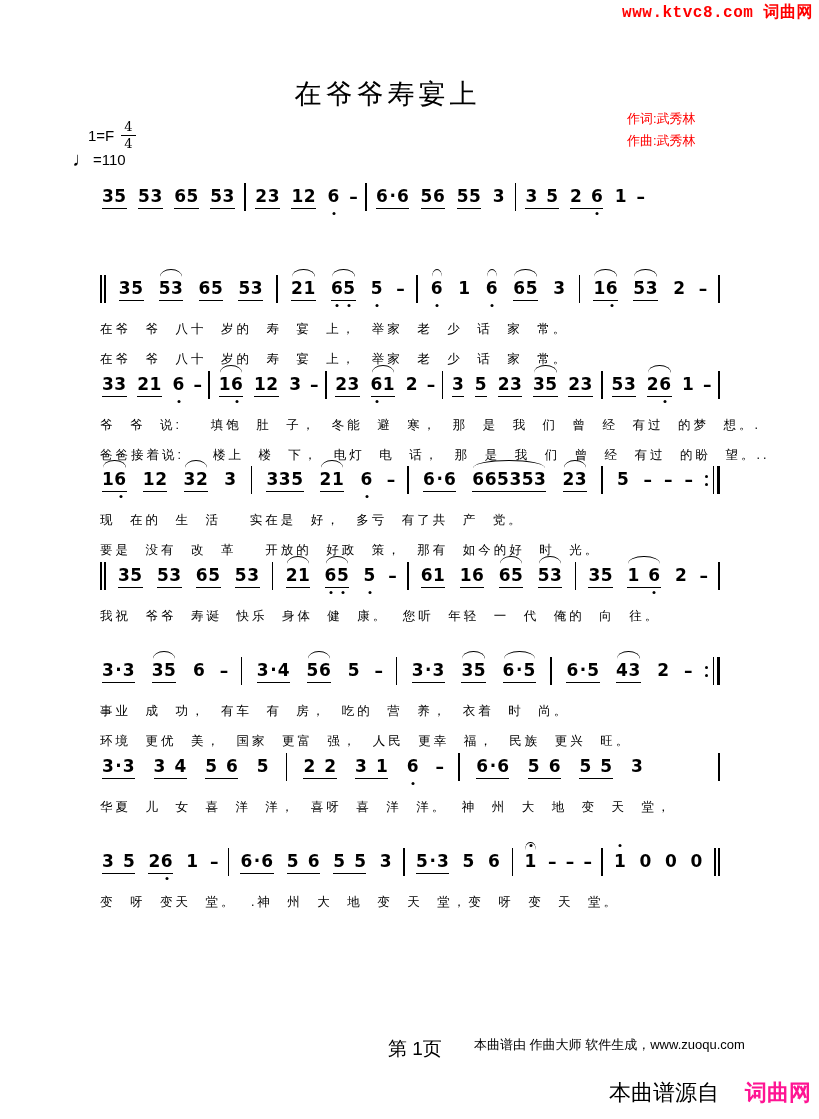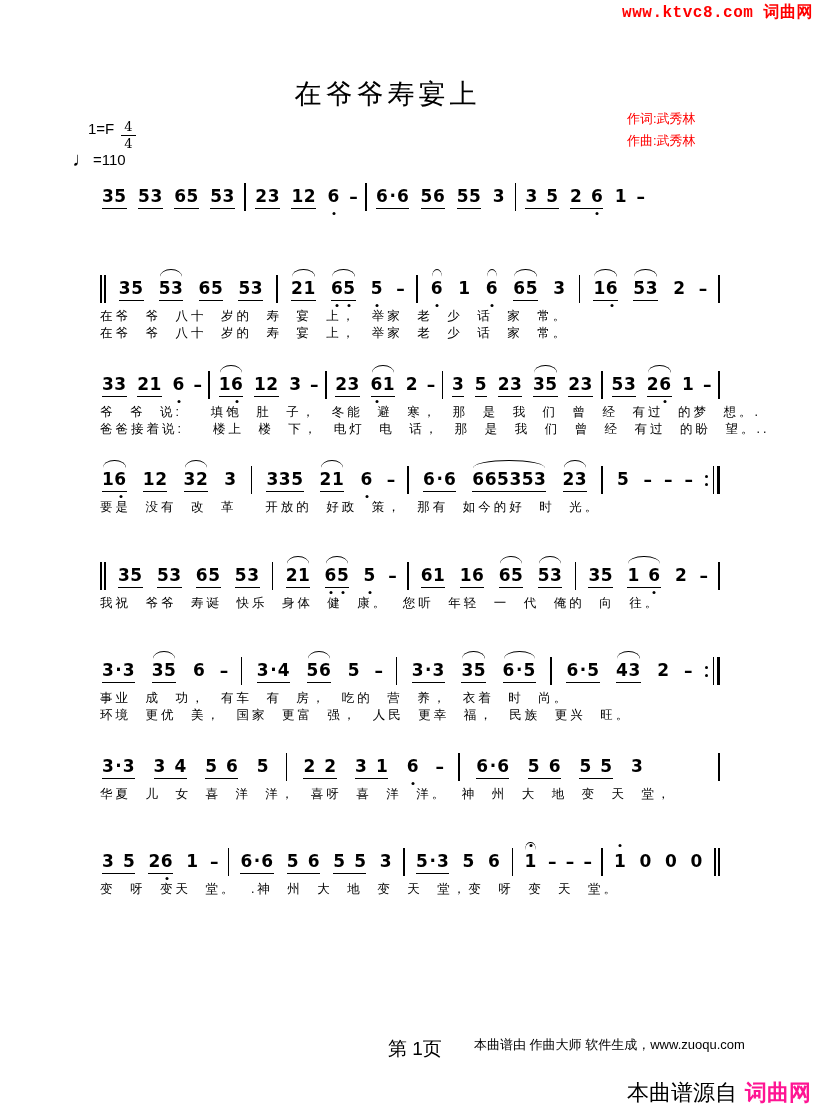--- a/index.html
+++ b/index.html
@@ -9,21 +9,21 @@
   }
   .wm-top{
     position:absolute;top:2px;right:6px;
     font-family:"Liberation Mono","DejaVu Sans Mono",monospace;
     font-size:16px;font-weight:700;color:#ff0000;letter-spacing:.5px;
   }
   .title{
     position:absolute;top:76px;left:0;width:775px;text-align:center;
     font-family:Liberation Sans, sans-serif;font-size:27px;letter-spacing:4px;
   }
-  .keyblock{position:absolute;left:88px;top:120px;display:flex;align-items:flex-start;gap:7px;font-size:15px;}
+  .keyblock{position:absolute;left:88px;top:120px;display:flex;align-items:center;gap:7px;font-size:15px;}
   .frac{display:inline-flex;flex-direction:column;align-items:center;font-size:13px;line-height:14px;font-family:"DejaVu Serif",serif;}
   .frac .top{border-bottom:1px solid #000;padding:0 3px 1px;}
   .frac .bot{padding-top:1px;}
   .tempo{position:absolute;left:72px;top:148px;font-size:15px;display:flex;align-items:center;}
   .tempo .q{font-size:20px;margin-right:1px;}
   .credits{position:absolute;left:627px;top:108px;color:#ff0000;font-size:13px;line-height:22px;}
   .credits div{white-space:pre;}
 
   .score-line{position:absolute;left:100px;width:620px;}
   .notes{
@@ -38,25 +38,25 @@
   .d.da::before{content:"";position:absolute;left:50%;transform:translateX(-50%);top:-7px;width:3px;height:3px;border-radius:50%;background:#000;}
   .n.slur::before{content:"";position:absolute;left:1px;right:1px;top:-9px;height:7px;border-top:1.6px solid #000;border-radius:50%/100% 100% 0 0;}
   .dmid{padding:0 1px;}
   .bl{width:1.6px;height:28px;background:#000;display:inline-block;}
   .bl.thick{width:3.2px;}
   .blg{display:inline-flex;align-items:center;gap:2.5px;}
   .rd{display:inline-flex;flex-direction:column;gap:5px;margin-right:2px;}
   .rd i{width:3px;height:3px;background:#000;border-radius:50%;display:block;}
   .dash{font-weight:700;}
   .sp{width:44px;display:inline-block;}
-  .lyr{margin-top:3px;font-size:12.5px;letter-spacing:3px;word-spacing:8px;white-space:pre;line-height:14px;}
+  .lyr{margin-top:16px;font-size:12.5px;letter-spacing:3px;word-spacing:8px;white-space:pre;line-height:14px;}
 
   .footer-page{position:absolute;left:388px;top:1036px;font-size:19px;}
   .footer-gen{position:absolute;left:474px;top:1036px;font-size:13px;white-space:pre;}
-  .wm-bottom{position:absolute;right:8px;top:1078px;font-size:22px;display:flex;gap:8px;align-items:baseline;}
+  .wm-bottom{position:absolute;right:8px;top:1078px;font-size:22px;display:flex;gap:26px;align-items:baseline;}
   .wm-bottom .site{color:#ff1493;font-weight:700;}
 </style>
 </head>
 <body>
 
 <div class="wm-top">www.ktvc8.com 词曲网</div>
 
 <div class="title">在爷爷寿宴上</div>
 
 <div class="keyblock">
@@ -454,20 +454,21 @@
         <span class="dash">–</span>
         <span class="blg">
           <span class="rd">
             <i></i>
             <i></i>
           </span>
           <span class="bl"></span>
           <span class="bl thick"></span>
         </span>
       </div>
+      <div class="lyr">现 在的 生 活  实在是 好， 多亏 有了共 产 党。</div>
       <div class="lyr">要是 没有 改 革  开放的 好政 策， 那有 如今的好 时 光。</div>
     </div>
     <div class="score-line" style="top: 559px;">
       <div class="notes">
         <span class="blg">
           <span class="bl"></span>
           <span class="bl"></span>
         </span>
         <span class="n">
           <span class="t ul">

